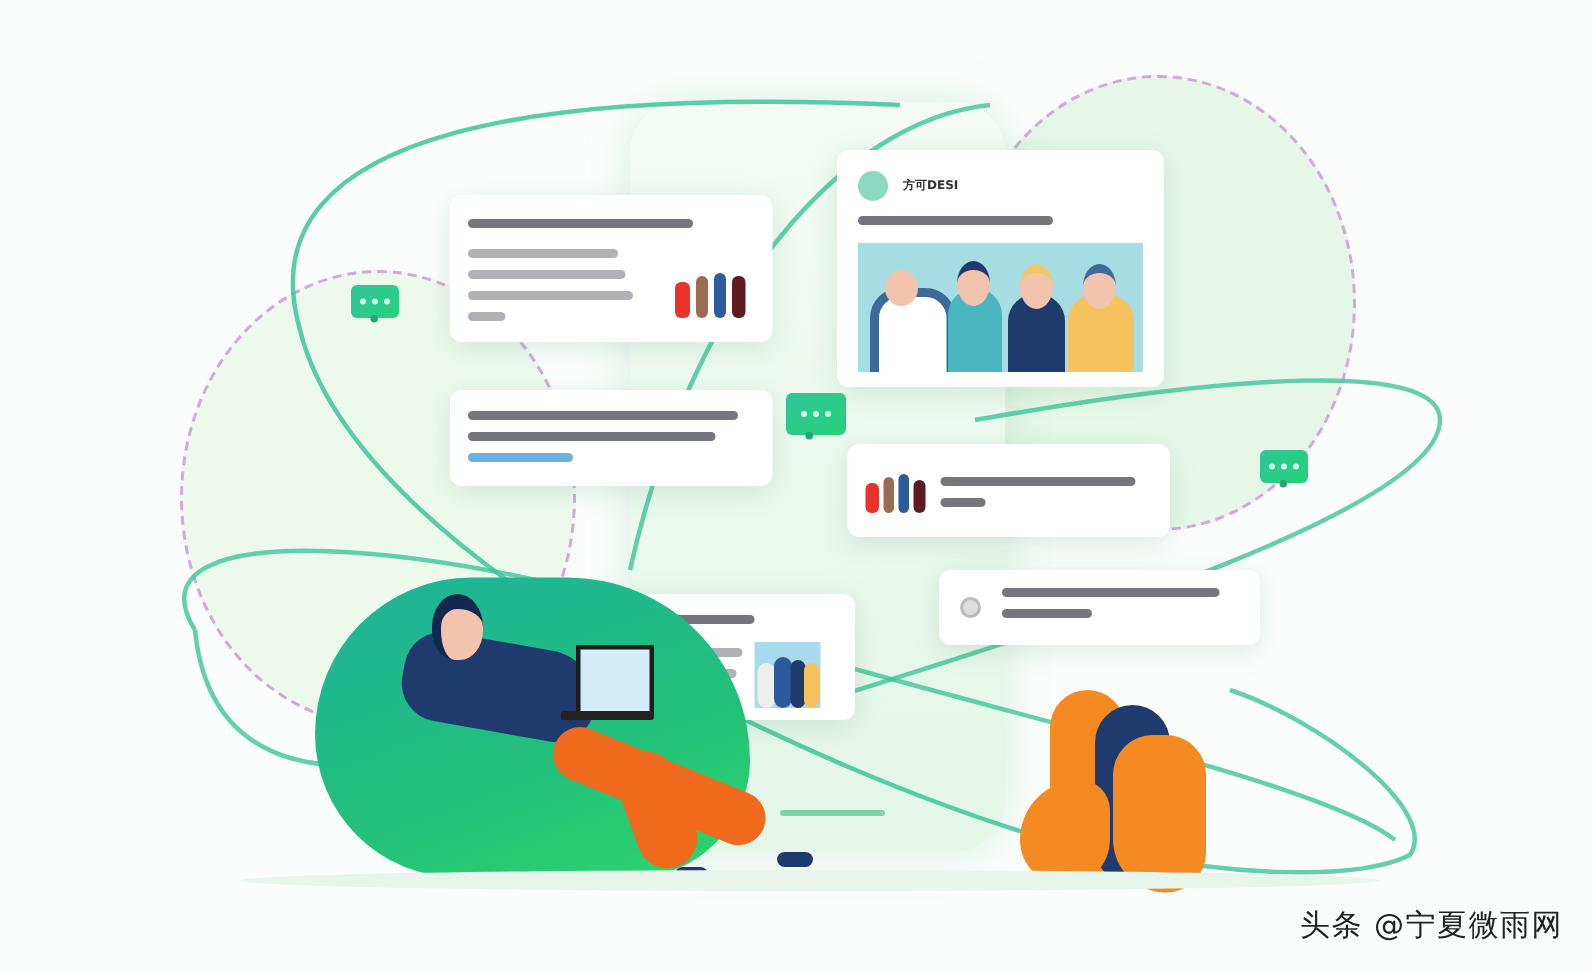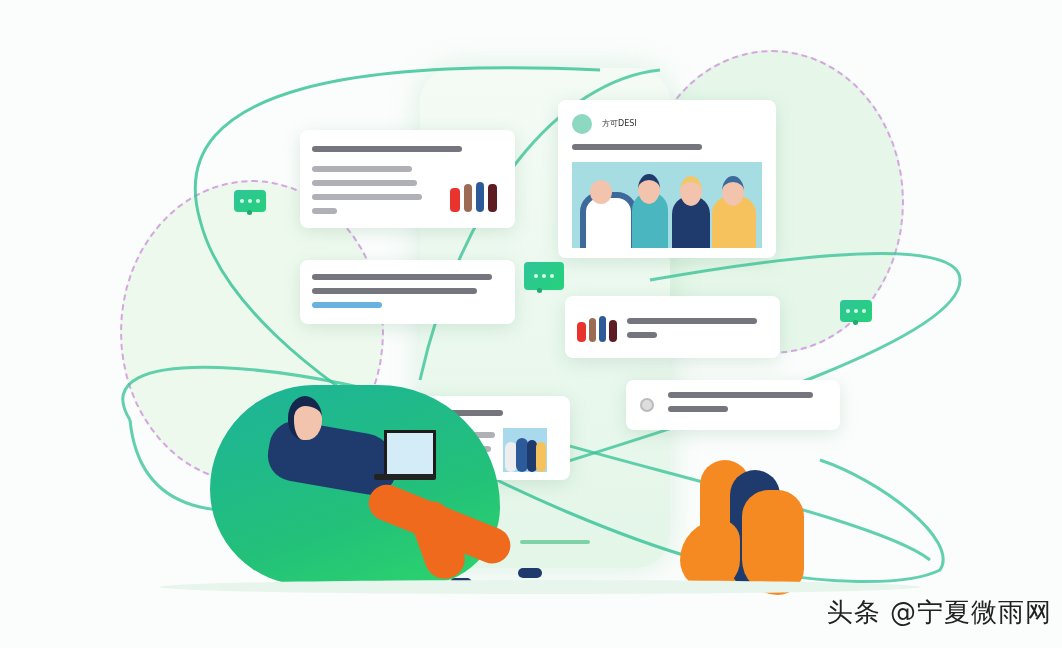--- a/index.html
+++ b/index.html
@@ -4,25 +4,25 @@
 <style>
   html,body{margin:0;padding:0;}
   body{width:1062px;height:648px;overflow:hidden;background:#fbfdfc;position:relative;font-family:"DejaVu Sans",sans-serif;}
   .abs{position:absolute;}
   .blob{position:absolute;border-radius:50%;}
   .phone{position:absolute;left:420px;top:68px;width:250px;height:500px;border-radius:34px;background:linear-gradient(180deg,#f4fbf5,#e3f6e8);box-shadow:0 0 30px rgba(120,200,150,0.25);}
   .card{position:absolute;background:#fff;border-radius:8px;box-shadow:0 4px 18px rgba(80,150,110,0.18);}
   .line{height:6px;border-radius:3px;background:#5d5d66;margin:0 0 8px 0;opacity:.85;}
   .line.light{background:#a2a2aa;}
   .line.blue{background:#4fa3d8;}
-  .title{font-size:10px;font-weight:normal;color:#333;white-space:nowrap;}
+  .title{font-size:10px;font-weight:bold;color:#333;white-space:nowrap;}
   .bubble{position:absolute;width:32px;height:22px;border-radius:4px;background:linear-gradient(135deg,#2fc49a,#25d27a);display:flex;align-items:center;justify-content:center;gap:4px;}
   .bubble i{width:4px;height:4px;border-radius:50%;background:#d6fbe9;display:block;}
   .bubble:after{content:"";position:absolute;bottom:-3px;left:13px;width:5px;height:5px;background:#1fa86f;border-radius:50%;}
-  .watermark{position:absolute;right:10px;bottom:18px;font-size:26px;color:#222;letter-spacing:1px;}
+  .watermark{position:absolute;right:20px;bottom:18px;font-size:20px;color:#222;letter-spacing:1px;}
   svg{position:absolute;left:0;top:0;}
 </style>
 </head>
 <body>
 
 <div class="blob" style="left:120px;top:180px;width:260px;height:300px;background:#eef9ee;border:2px dashed #d6a6e0;"></div>
 <div class="blob" style="left:640px;top:50px;width:260px;height:300px;background:#e6f7e9;border:2px dashed #d6a6e0;"></div>
 
 <div class="phone"></div>
 <div class="abs" style="left:520px;top:540px;width:70px;height:4px;border-radius:2px;background:#7fd2a8;"></div>

